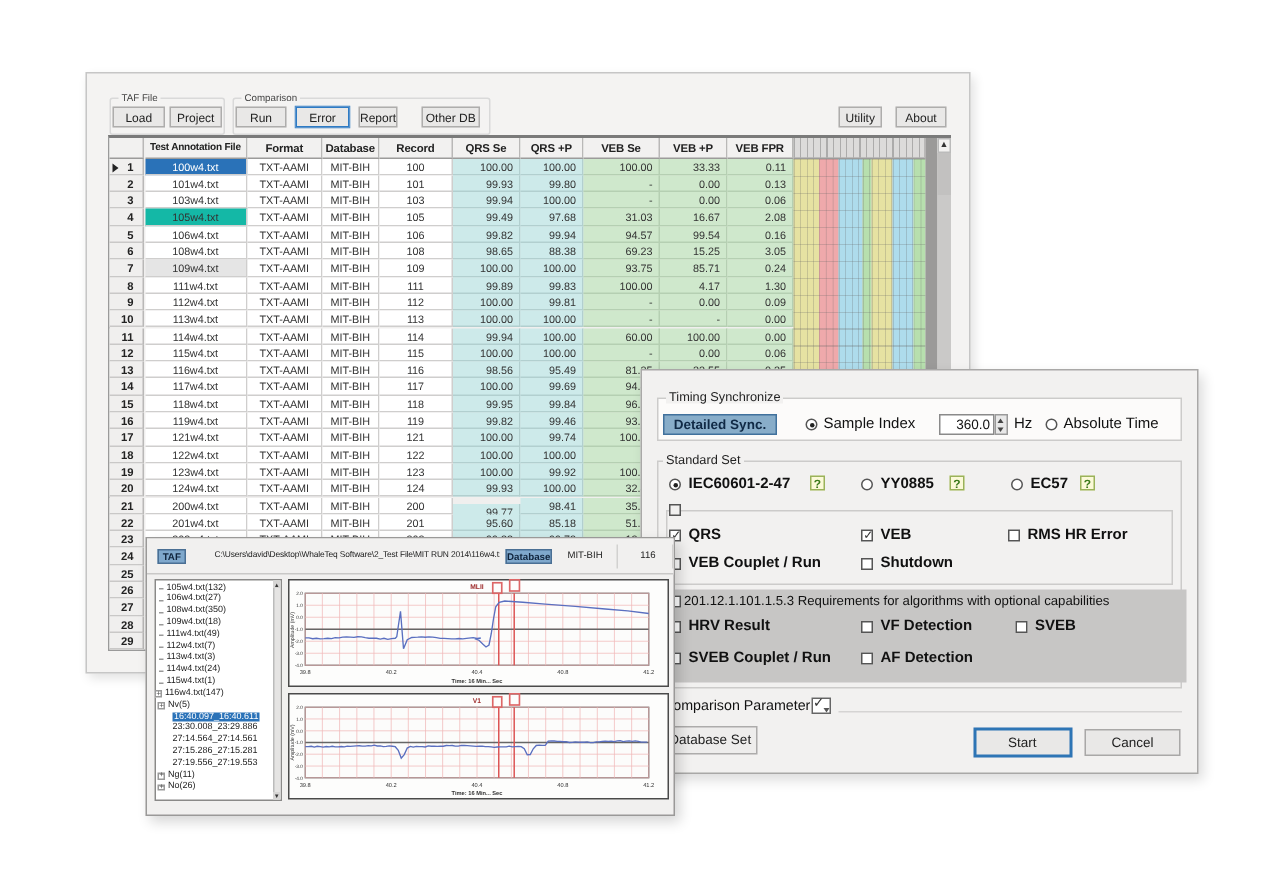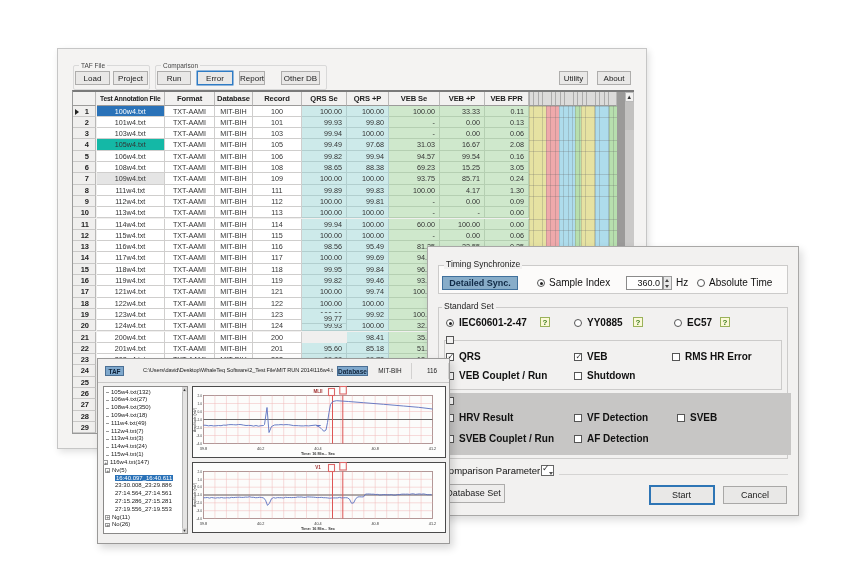--- a/index.html
+++ b/index.html
@@ -276,21 +276,21 @@
 <div class="c n cq1" style="top:320.2px">99.93</div>
 <div class="c n cq2" style="top:320.2px">100.00</div>
 <div class="c n cv1" style="top:320.2px">32.43</div>
 <div class="c n cv2" style="top:320.2px">85.00</div>
 <div class="c n cv3" style="top:320.2px">0.09</div>
 <div class="rh" style="top:331.5px">21</div>
 <div class="c cf" style="top:331.5px;background:#fff;color:#333">200w4.txt</div>
 <div class="c cfo" style="top:331.5px">TXT-AAMI</div>
 <div class="c cdb" style="top:331.5px">MIT-BIH</div>
 <div class="c crec" style="top:331.5px">200</div>
-<div class="c n cq1" style="top:313px">99.77</div>
+<div class="c n cq1" style="top:336px">99.77</div>
 <div class="c n cq2" style="top:331.5px">98.41</div>
 <div class="c n cv1" style="top:331.5px">35.71</div>
 <div class="c n cv2" style="top:331.5px">88.00</div>
 <div class="c n cv3" style="top:331.5px">1.05</div>
 <div class="rh" style="top:342.8px">22</div>
 <div class="c cf" style="top:342.8px;background:#fff;color:#333">201w4.txt</div>
 <div class="c cfo" style="top:342.8px">TXT-AAMI</div>
 <div class="c cdb" style="top:342.8px">MIT-BIH</div>
 <div class="c crec" style="top:342.8px">201</div>
 <div class="c n cq1" style="top:342.8px">95.60</div>
@@ -418,20 +418,21 @@
   <div class="blab" style="left:159px;top:103.5px;">VEB</div>
   <div class="cb" style="left:244px;top:106px;"></div>
   <div class="blab" style="left:257px;top:103.5px;">RMS HR Error</div>
   <div class="cb" style="left:18px;top:125px;"></div>
   <div class="blab" style="left:31px;top:122.5px;">VEB Couplet / Run</div>
   <div class="cb" style="left:146px;top:125px;"></div>
   <div class="blab" style="left:159px;top:122.5px;">Shutdown</div>
 
   <div class="abs" style="left:8px;top:146px;width:355px;height:61.5px;background:#c7c6c5;"></div>
   <div class="cb" style="left:17.5px;top:149.5px;"></div>
+  <div class="rlab" style="left:28px;top:148px;font-size:8.8px;">201.12.1.101.1.5.3 Requirements for algorithms with optional capabilities</div>
   <div class="cb" style="left:18px;top:167px;"></div>
   <div class="blab" style="left:31px;top:164.5px;">HRV Result</div>
   <div class="cb" style="left:146px;top:167px;"></div>
   <div class="blab" style="left:159px;top:164.5px;">VF Detection</div>
   <div class="cb" style="left:249px;top:167px;"></div>
   <div class="blab" style="left:262px;top:164.5px;">SVEB</div>
   <div class="cb" style="left:18px;top:188px;"></div>
   <div class="blab" style="left:31px;top:185.5px;">SVEB Couplet / Run</div>
   <div class="cb" style="left:146px;top:188px;"></div>
   <div class="blab" style="left:159px;top:185.5px;">AF Detection</div>

